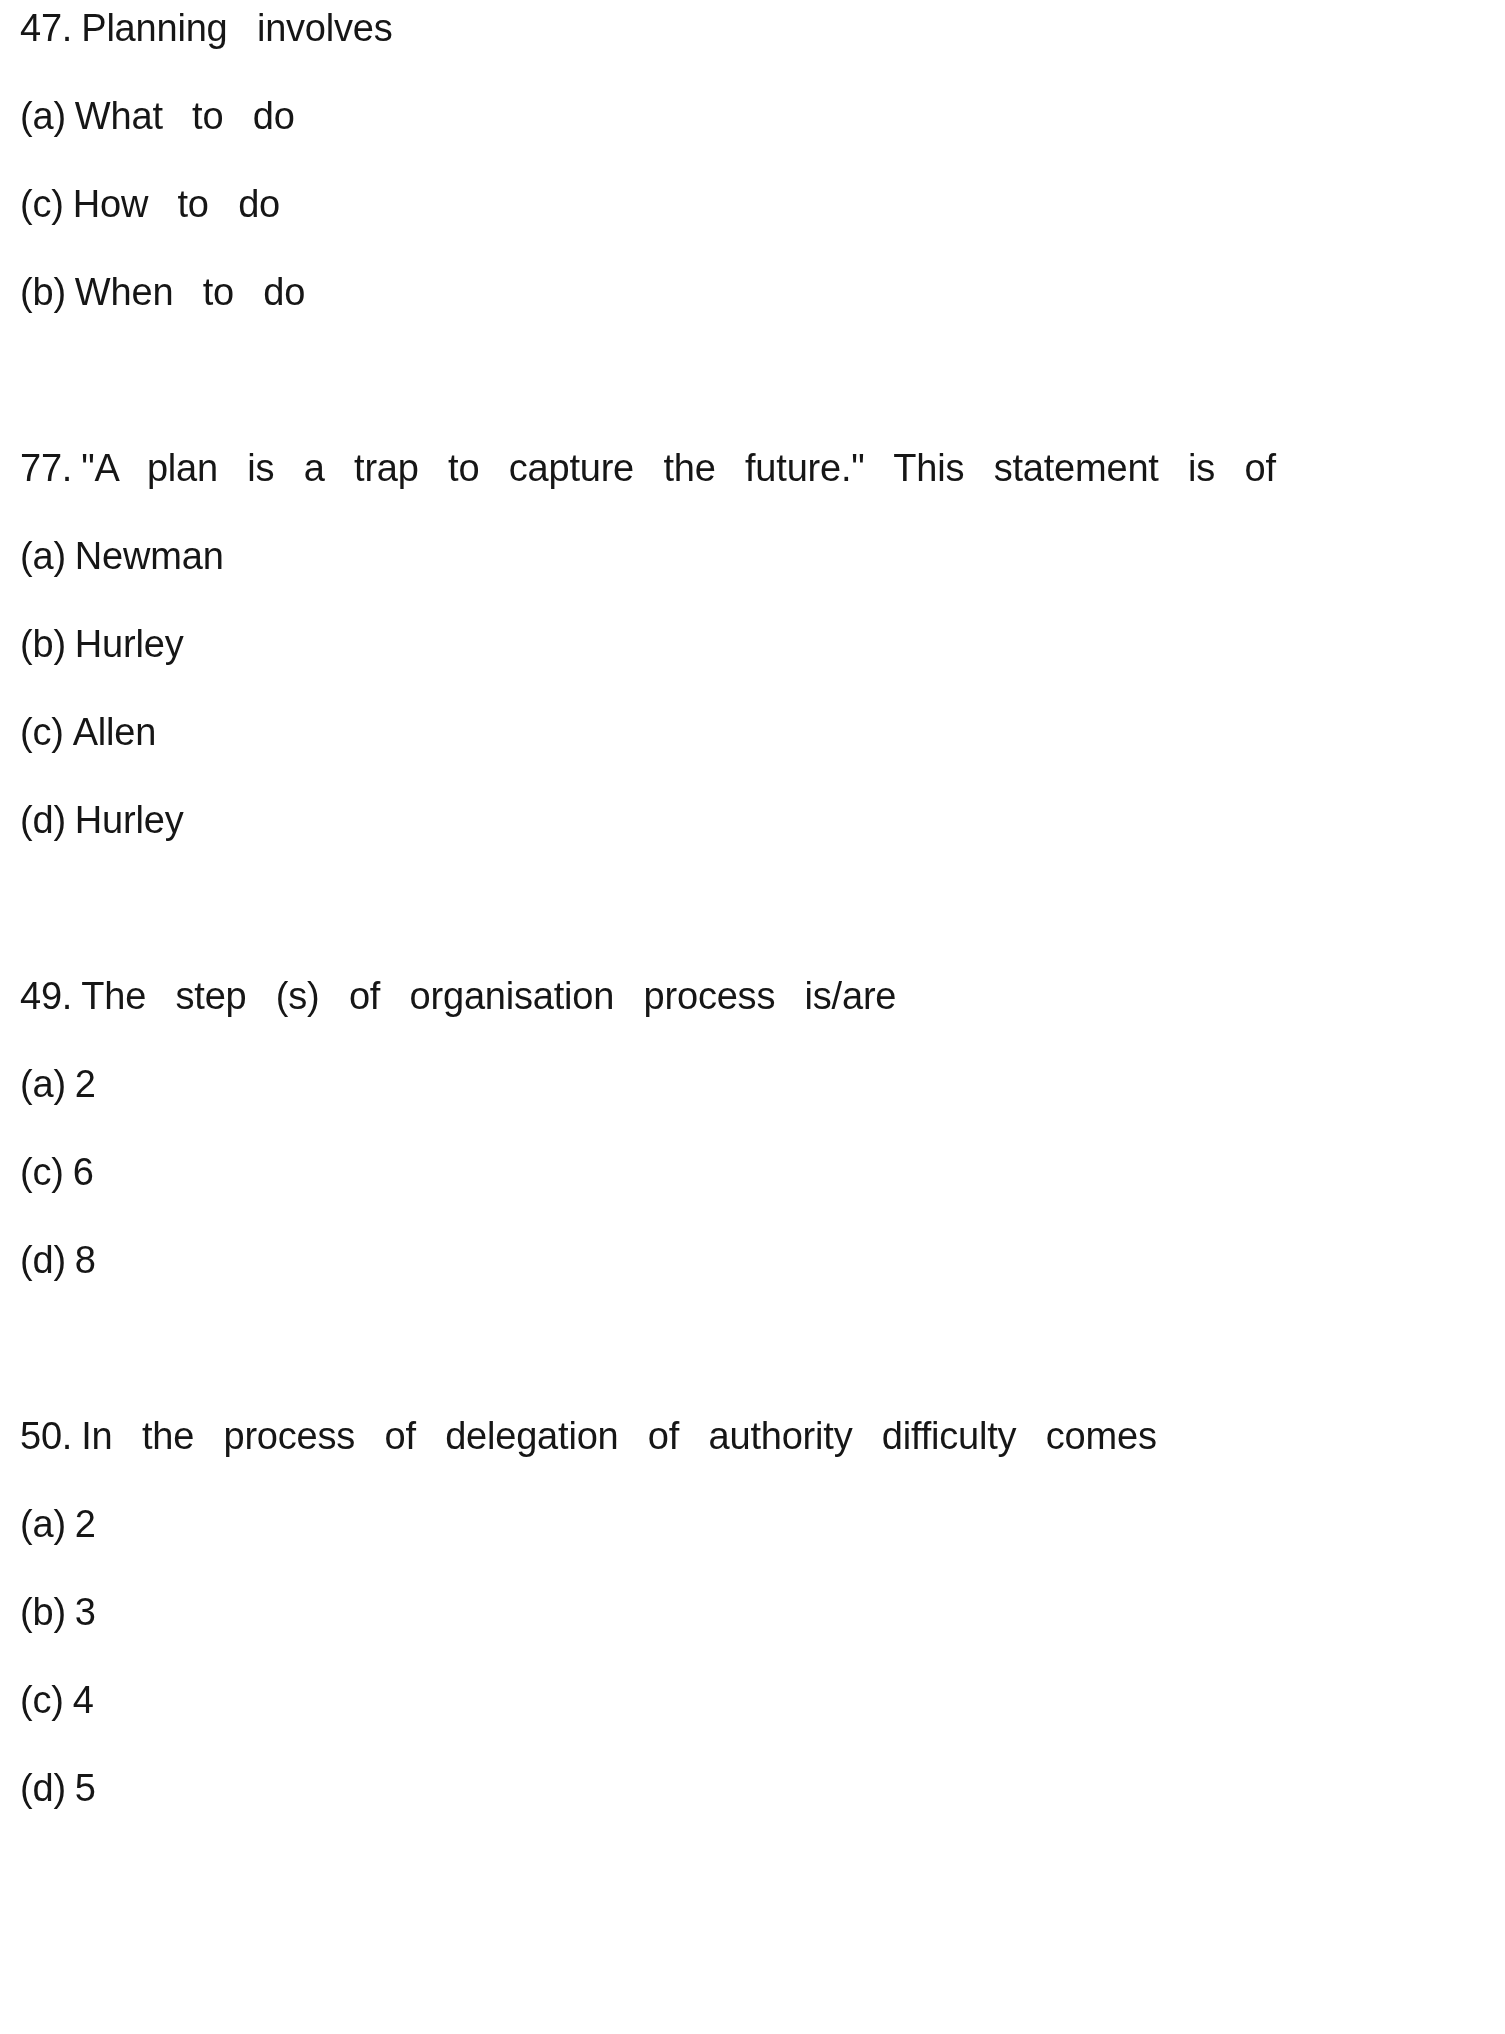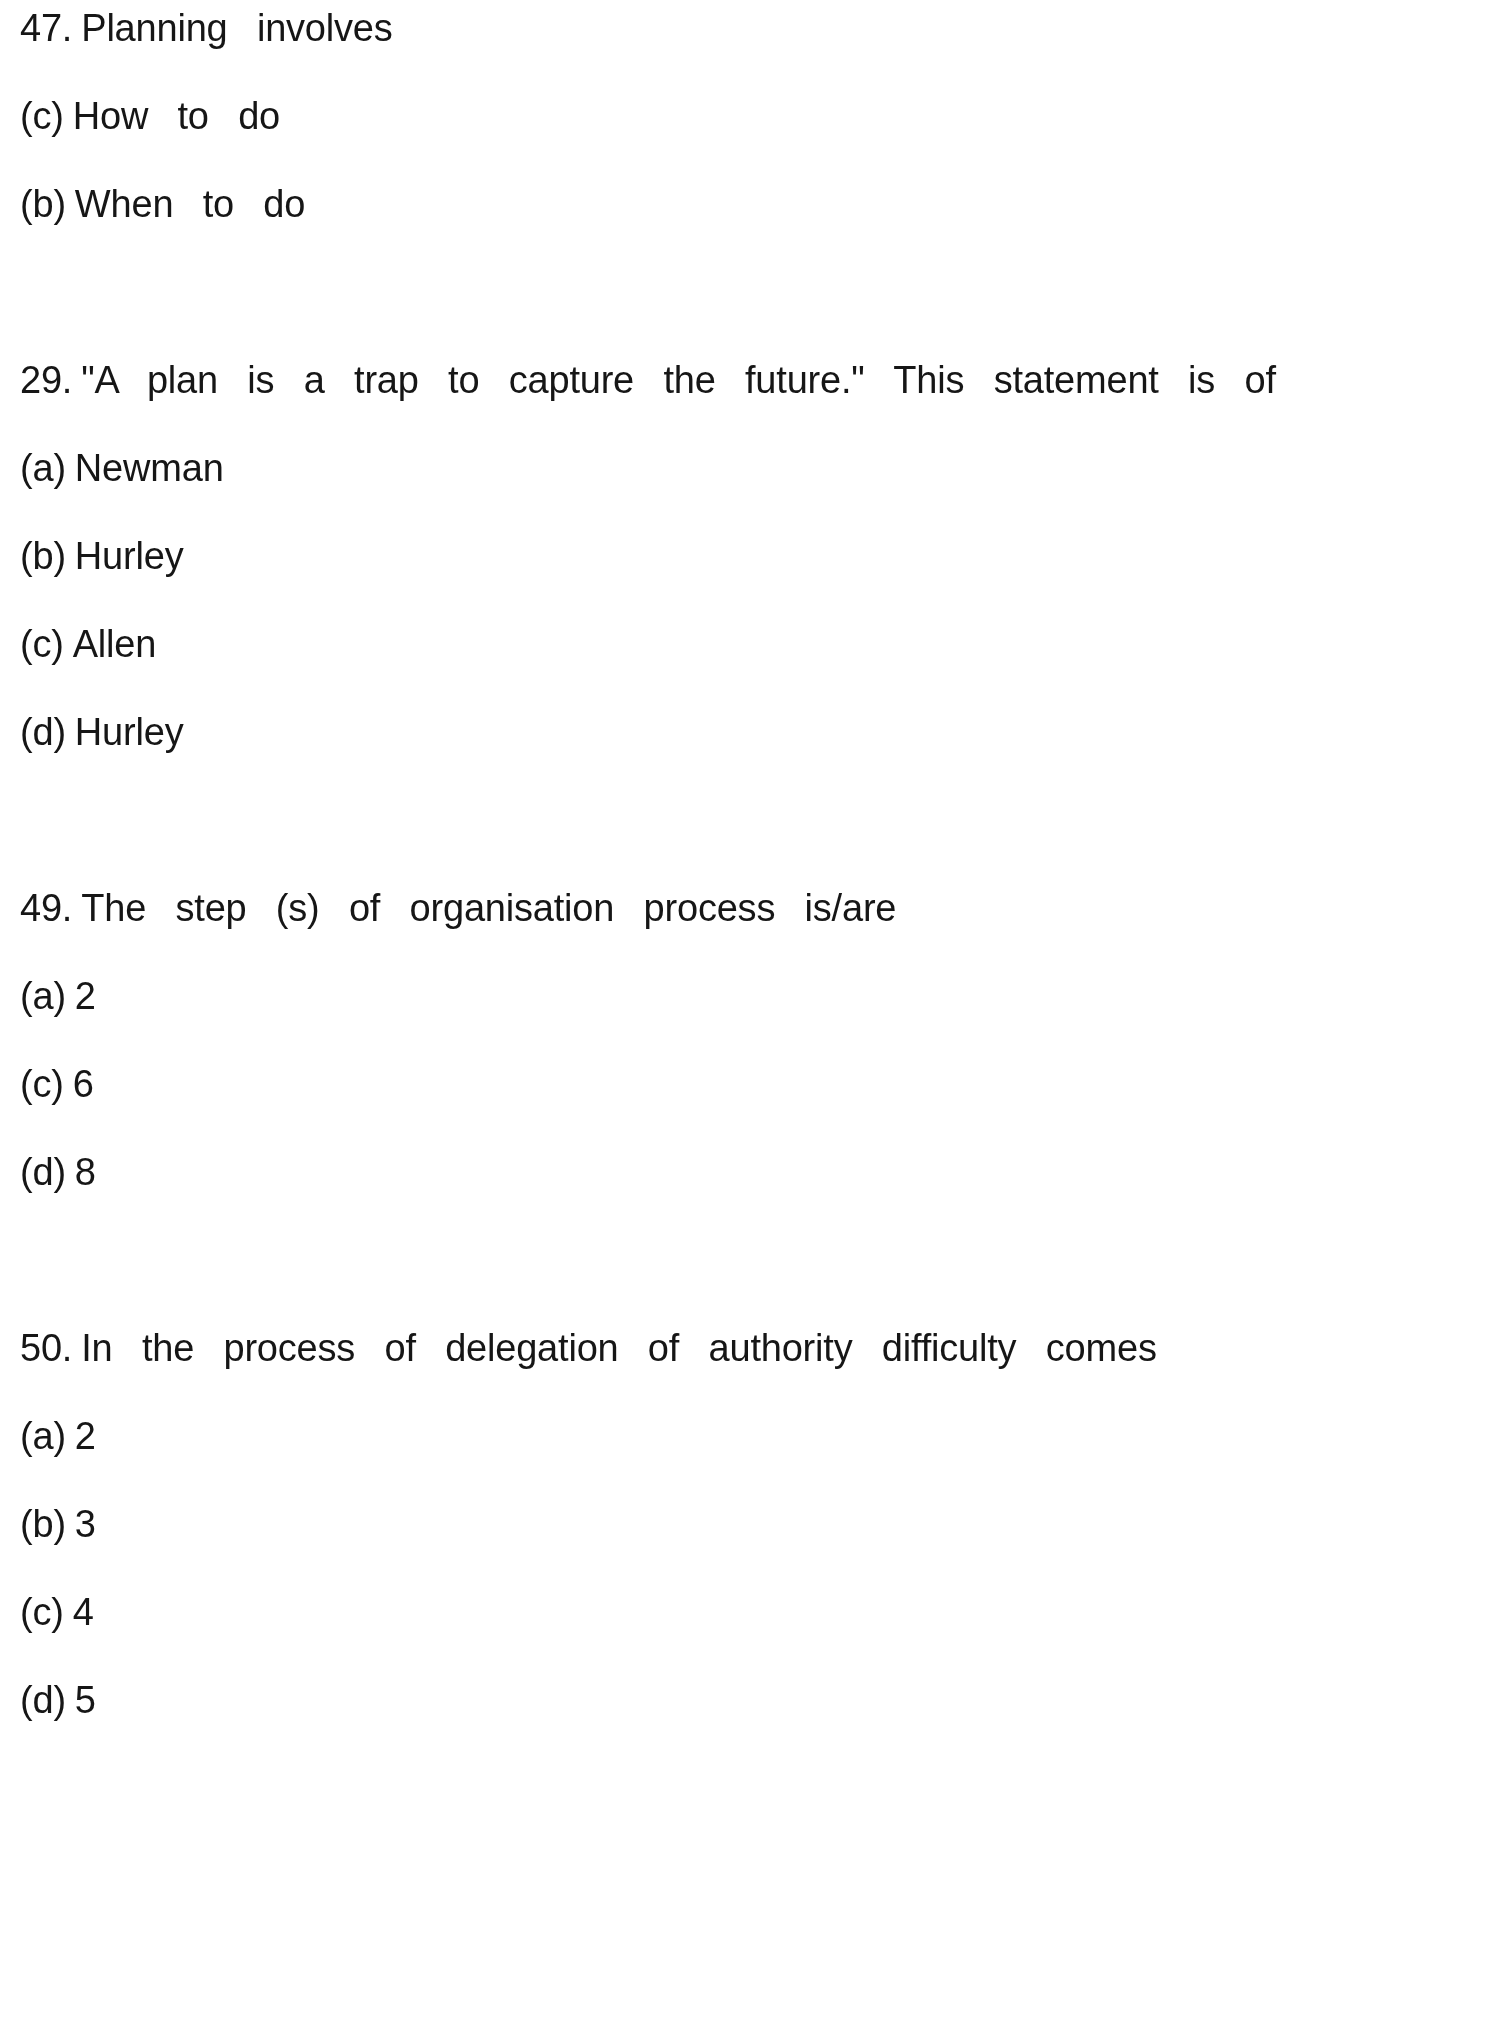--- a/index.html
+++ b/index.html
@@ -40,26 +40,27 @@
     display: inline-block;
   }
 </style>
 </head>
 <body>
 
 <div class="doc">
 
   <div class="q-block">
     <div class="line q-line"><span class="q-num">47.</span><span class="q-text">Planning involves</span></div>
+    <div class="line"><span class="opt-label">(a)</span><span class="opt-text">What to do</span></div>
     <div class="line"><span class="opt-label">(c)</span><span class="opt-text">How to do</span></div>
     <div class="line"><span class="opt-label">(b)</span><span class="opt-text">When to do</span></div>
   </div>
 
   <div class="q-block">
-    <div class="line q-line"><span class="q-num">29.</span><span class="q-text">"A plan is a trap to capture the future." This statement is of</span></div>
+    <div class="line q-line"><span class="q-num">77.</span><span class="q-text">"A plan is a trap to capture the future." This statement is of</span></div>
     <div class="line"><span class="opt-label">(a)</span><span class="opt-text">Newman</span></div>
     <div class="line"><span class="opt-label">(b)</span><span class="opt-text">Hurley</span></div>
     <div class="line"><span class="opt-label">(c)</span><span class="opt-text">Allen</span></div>
     <div class="line"><span class="opt-label">(d)</span><span class="opt-text">Hurley</span></div>
   </div>
 
   <div class="q-block">
     <div class="line q-line"><span class="q-num">49.</span><span class="q-text">The step (s) of organisation process is/are</span></div>
     <div class="line"><span class="opt-label">(a)</span><span class="opt-text">2</span></div>
     <div class="line"><span class="opt-label">(c)</span><span class="opt-text">6</span></div>

